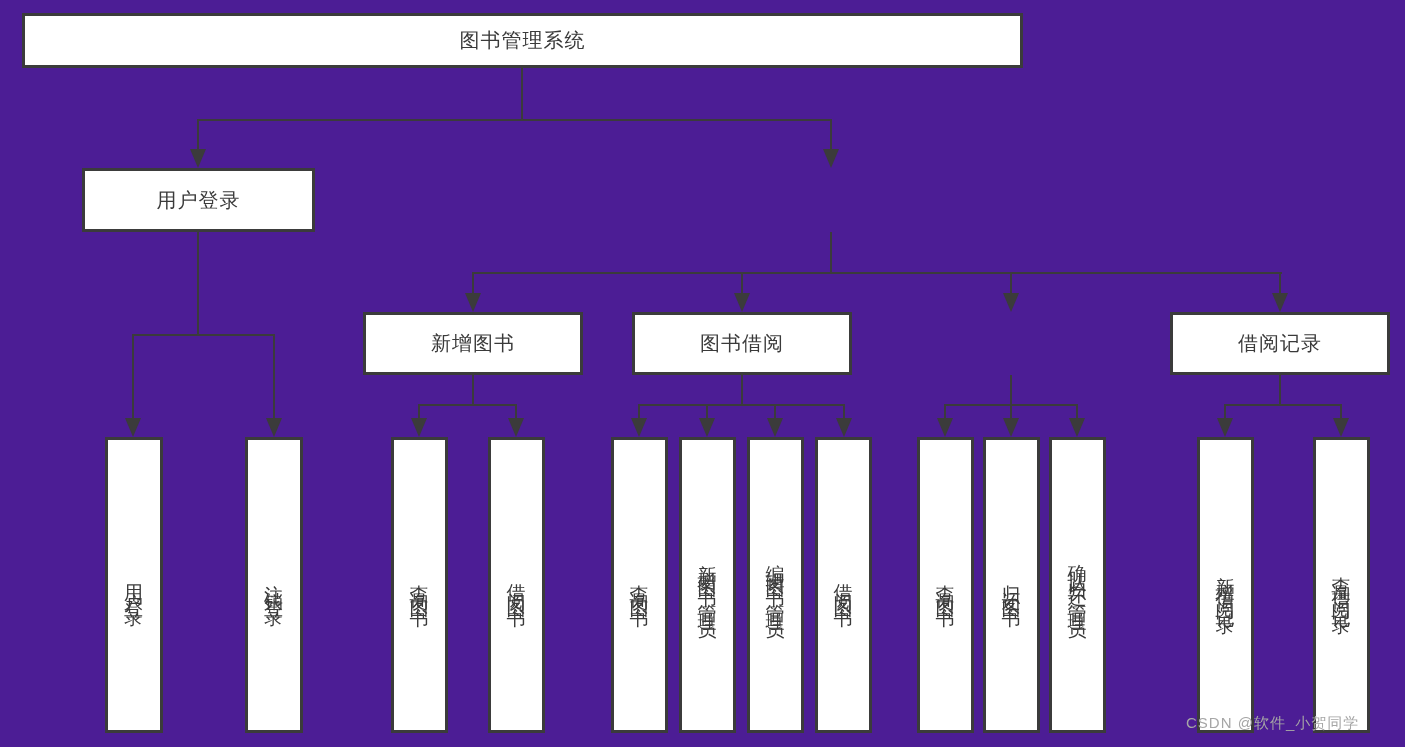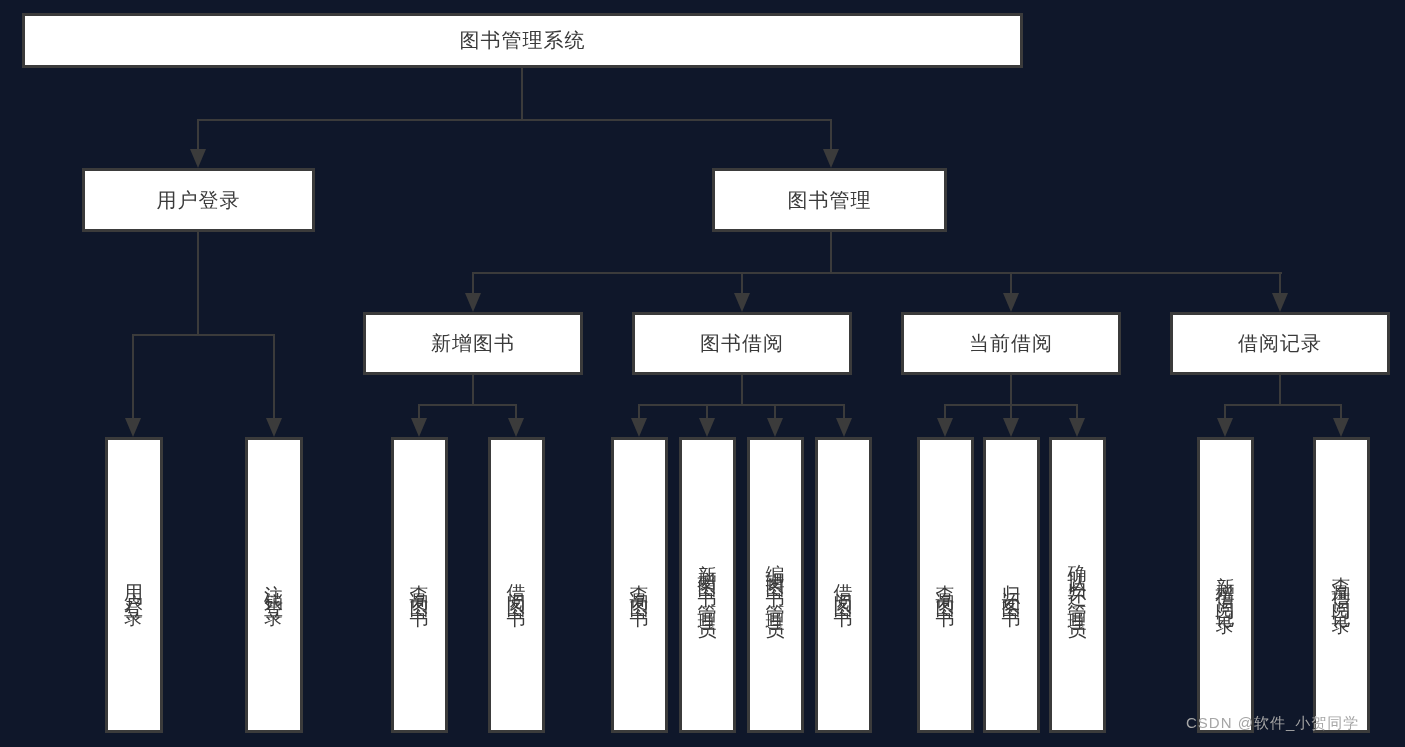--- a/index.html
+++ b/index.html
@@ -1,21 +1,21 @@
 <!DOCTYPE html>
 <html><head>
 <meta charset="utf-8">
 <style>
   * { margin: 0; padding: 0; box-sizing: border-box; }
   html, body { background: #ffffff; }
   .canvas {
     position: relative;
     width: 1405px;
     height: 747px;
-    background: #0f172a;
+    background: #4c1d95;
     overflow: hidden;
     font-family: "Liberation Sans", "DejaVu Sans", sans-serif;
     color: #3a3a3a;
   }
   .box {
     position: absolute;
     border: 3px solid #3b3b3b;
     background: #ffffff;
     display: flex;
     align-items: center;
@@ -60,35 +60,29 @@
 <div class="canvas">
 
   <div class="box" style="left:22px; top:13px; width:1001px; height:55px;">
     <span>图书管理系统</span>
   </div>
 
   <div class="box" style="left:82px; top:168px; width:233px; height:64px;">
     <span>用户登录</span>
   </div>
 
-  <div class="box" style="left:712px; top:168px; width:235px; height:64px;">
-    <span>图书管理</span>
-  </div>
 
   <div class="box" style="left:363px; top:312px; width:220px; height:63px;">
     <span>新增图书</span>
   </div>
 
   <div class="box" style="left:632px; top:312px; width:220px; height:63px;">
     <span>图书借阅</span>
   </div>
 
-  <div class="box" style="left:901px; top:312px; width:220px; height:63px;">
-    <span>当前借阅</span>
-  </div>
 
   <div class="box" style="left:1170px; top:312px; width:220px; height:63px;">
     <span>借阅记录</span>
   </div>
 
   <div class="box leaf" style="left:105px; top:437px; width:58px; height:296px;">
     <span>用户登录</span>
   </div>
   <div class="box leaf" style="left:245px; top:437px; width:58px; height:296px;">
     <span>注销登录</span>

